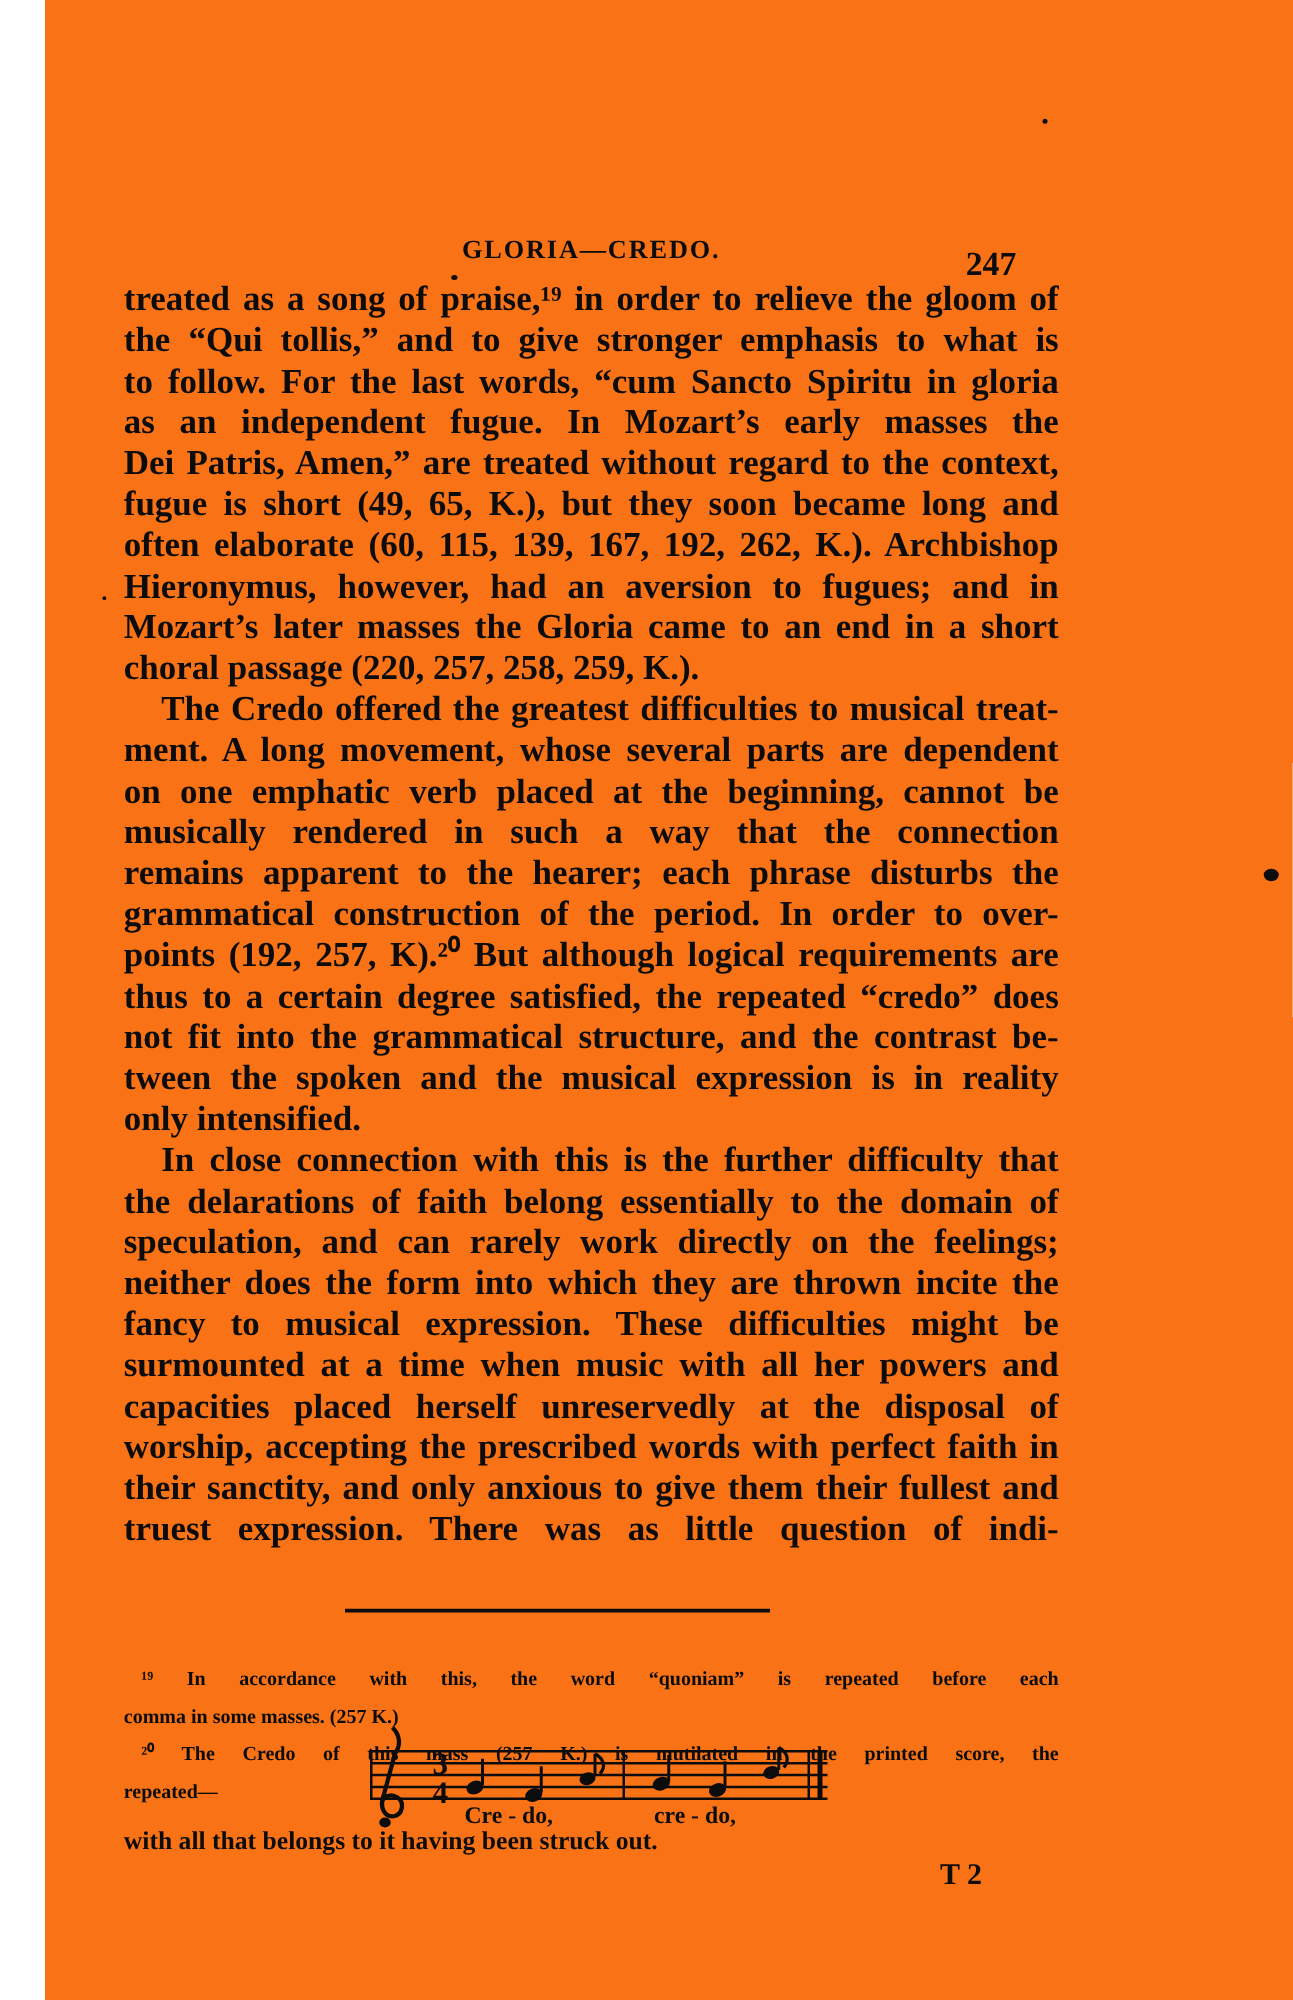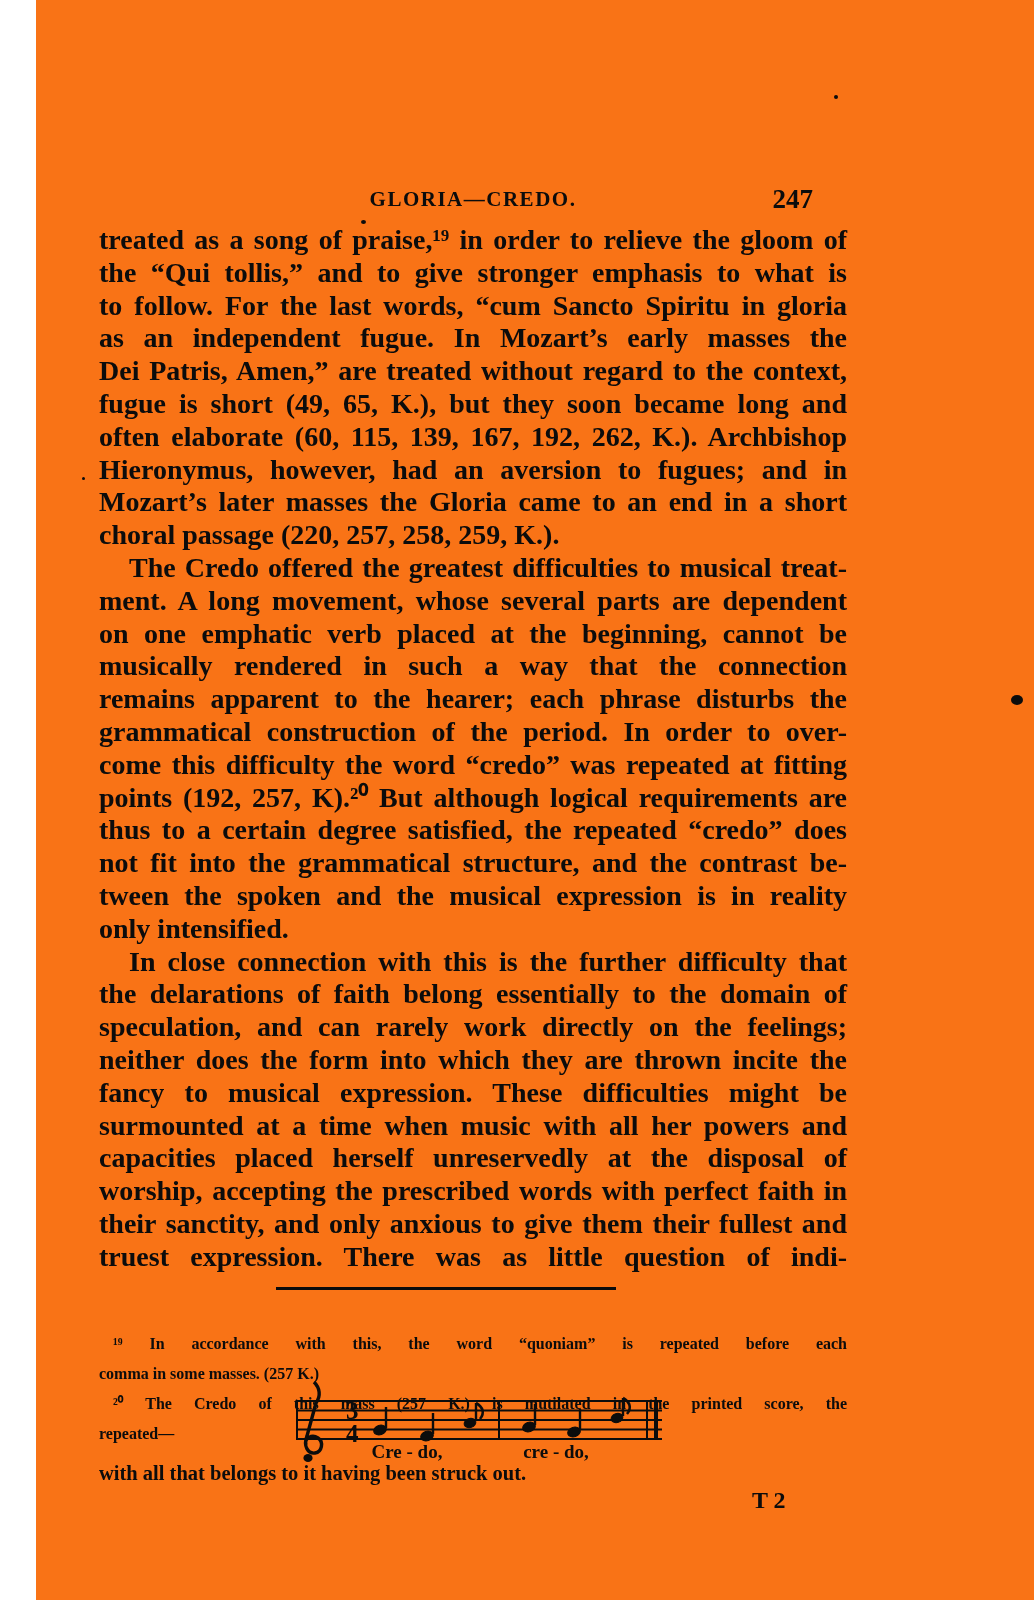--- a/index.html
+++ b/index.html
@@ -12,21 +12,21 @@
     color:#0c0c0c;
     margin-left:36px;
   }
   
   #header { position:absolute; left:63px; top:184px; width:748px; height:34px; }
   #running-title {
     position:absolute; left:50%; top:3px; transform:translateX(-50%);
     font-size:21px; font-weight:bold; letter-spacing:1.5px; white-space:pre;
   }
   #page-number {
-    position:absolute; right:34px; top:0;
+    position:absolute; right:34px; top:12px;
     font-size:27px; font-weight:bold; white-space:pre;
   }
   
   #body-text {
     position:absolute; left:63px; top:224px; width:748px;
     font-size:28px; font-weight:bold;
   }
   .line {
     height:32.8px; line-height:32.8px;
     text-align:justify; overflow:visible;
@@ -84,21 +84,20 @@
       <div class="line">often elaborate (60, 115, 139, 167, 192, 262, K.).  Archbishop</div>
       <div class="line">Hieronymus, however, had an aversion to fugues; and in</div>
       <div class="line">Mozart’s later masses the Gloria came to an end in a short</div>
       <div class="line nojust">choral passage (220, 257, 258, 259, K.).</div>
       <div class="line indent">The Credo offered the greatest difficulties to musical treat-</div>
       <div class="line">ment.  A long movement, whose several parts are dependent</div>
       <div class="line">on one emphatic verb placed at the beginning, cannot be</div>
       <div class="line">musically rendered in such a way that the connection</div>
       <div class="line">remains apparent to the hearer; each phrase disturbs the</div>
       <div class="line">grammatical construction of the period.  In order to over-</div>
-      <div class="line">come this difficulty the word “credo” was repeated at fitting</div>
       <div class="line">points (192, 257, K).²⁰  But although logical requirements are</div>
       <div class="line">thus to a certain degree satisfied, the repeated “credo” does</div>
       <div class="line">not fit into the grammatical structure, and the contrast be-</div>
       <div class="line">tween the spoken and the musical expression is in reality</div>
       <div class="line nojust">only intensified.</div>
       <div class="line indent">In close connection with this is the further difficulty that</div>
       <div class="line">the delarations of faith belong essentially to the domain of</div>
       <div class="line">speculation, and can rarely work directly on the feelings;</div>
       <div class="line">neither does the form into which they are thrown incite the</div>
       <div class="line">fancy to musical expression.  These difficulties might be</div>

